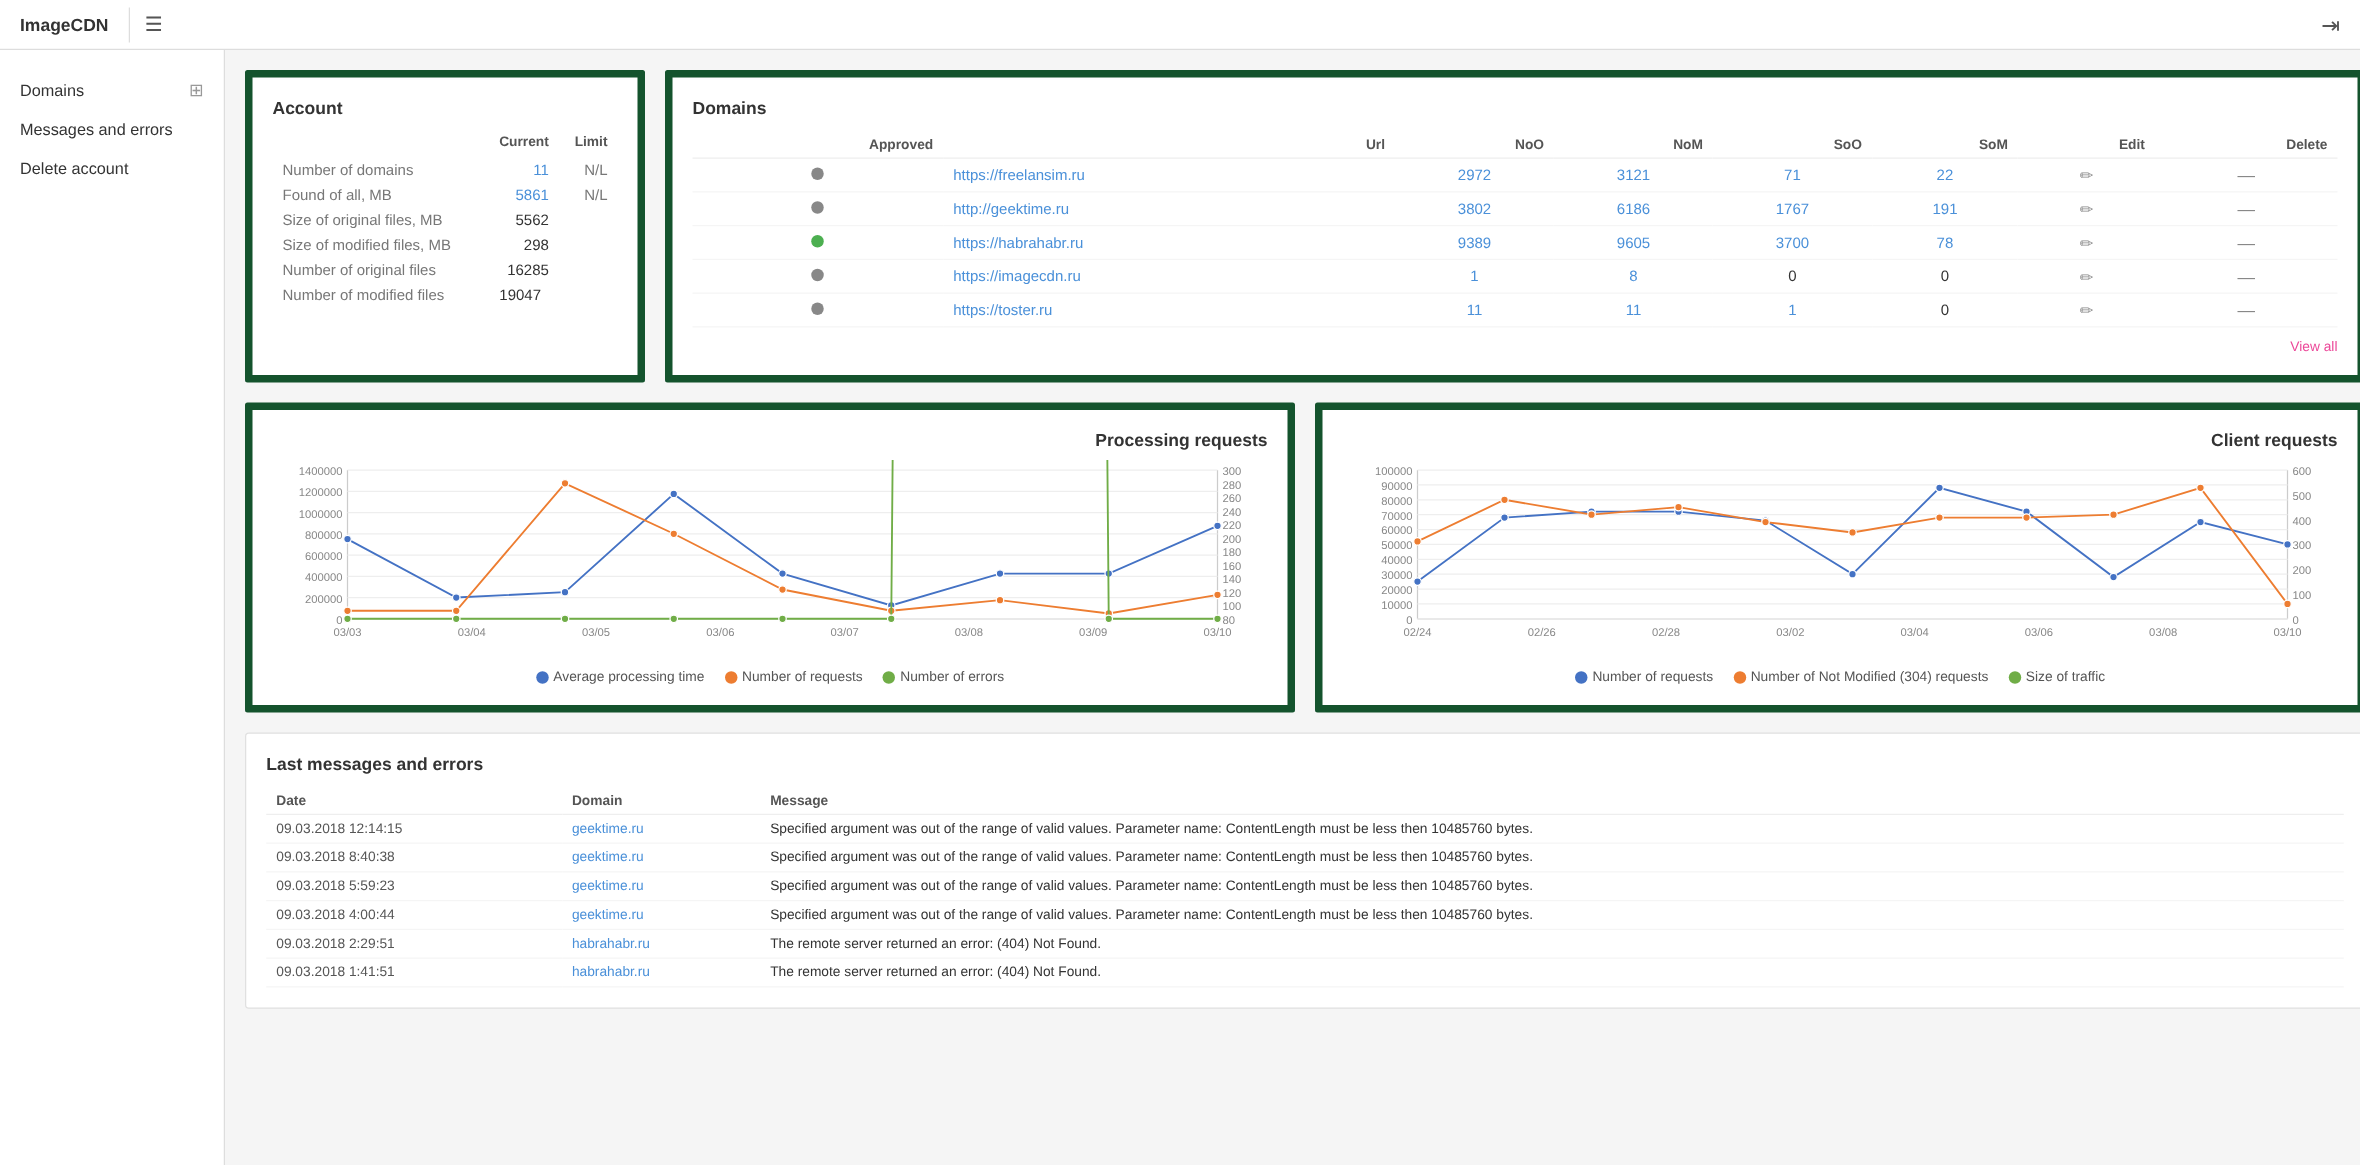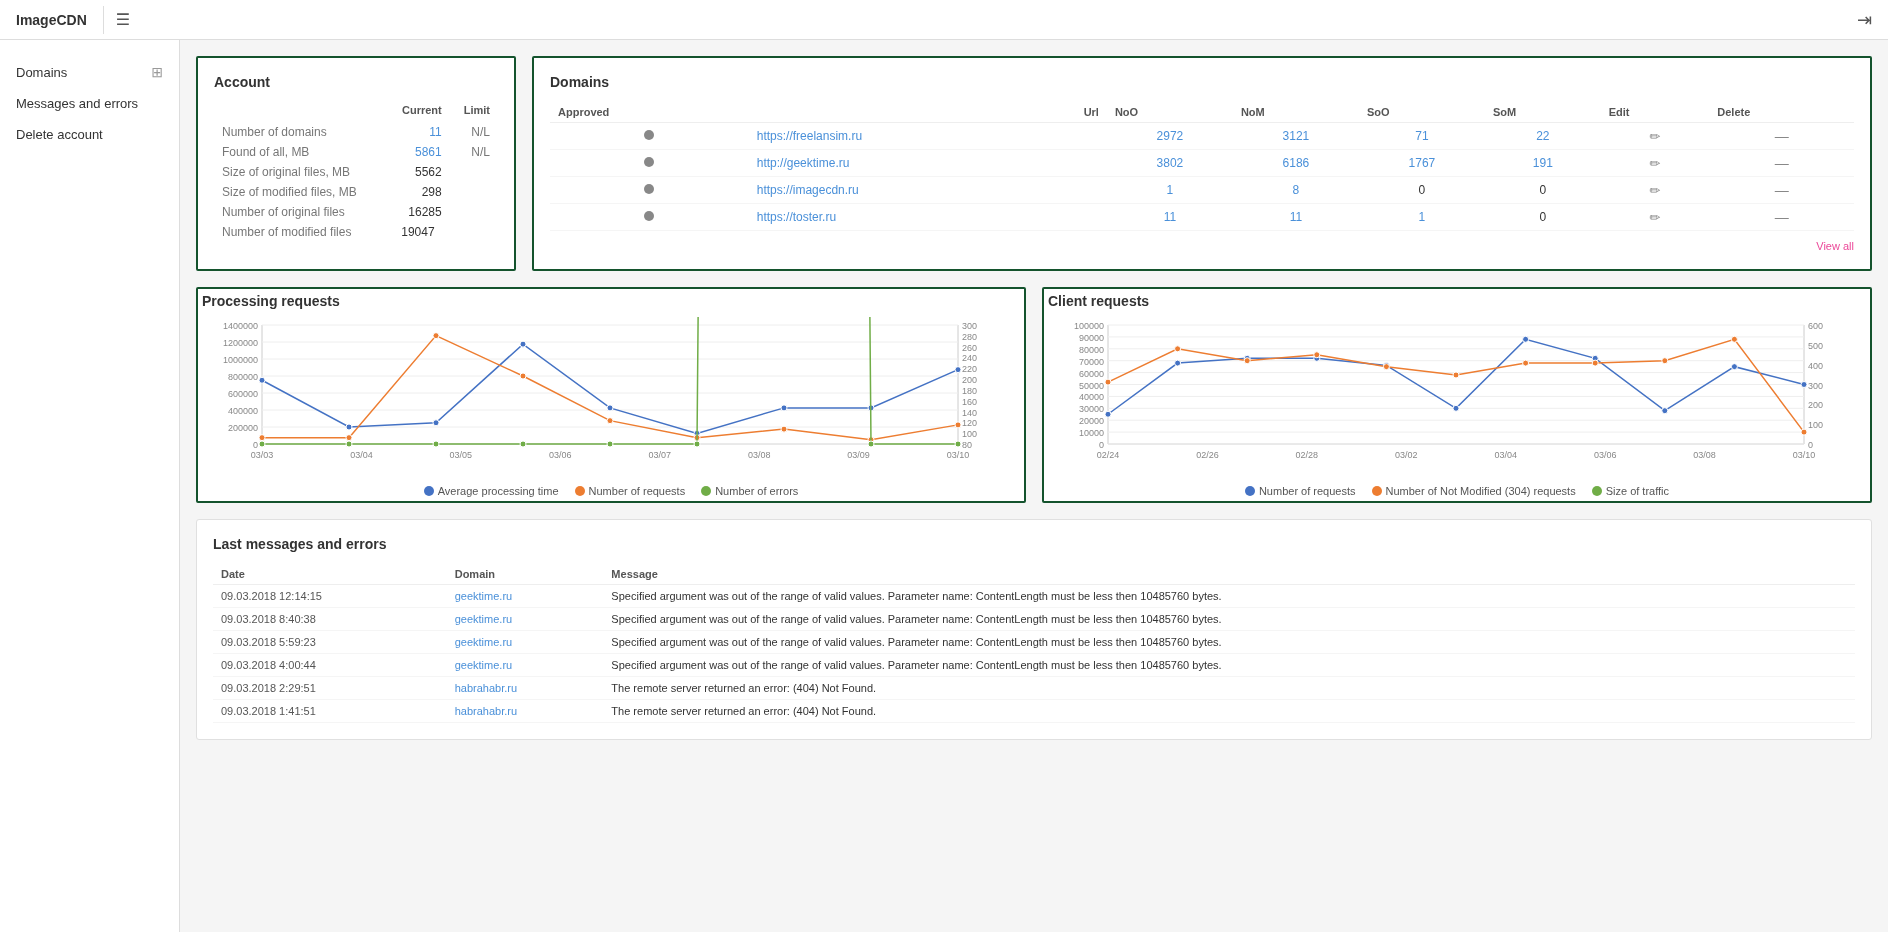--- a/index.html
+++ b/index.html
@@ -28,55 +28,55 @@
       display: flex; align-items: center; justify-content: space-between;
       padding: 8px 16px; cursor: pointer; color: #333; font-size: 13px;
     }
     .sidebar-item .plus-icon { color: #999; font-size: 14px; }
 
     
     .main { margin-left: 180px; padding: 16px; flex: 1; }
 
     
     .cards-row { display: flex; gap: 16px; margin-bottom: 16px; }
-    .card { background: #fff; border: 2px solid #14532d; border-radius: 2px; padding: 16px; }
+    .card { background: #fff; border: 6px solid #14532d; border-radius: 2px; padding: 16px; }
     .card-account { flex: 0 0 320px; }
     .card-domains { flex: 1; }
     .card h2 { font-size: 14px; font-weight: bold; margin-bottom: 12px; color: #333; }
 
     
     .account-table { width: 100%; border-collapse: collapse; }
     .account-table th { text-align: right; font-size: 11px; color: #555; padding: 2px 8px 6px; }
     .account-table th:first-child { text-align: left; }
     .account-table td { font-size: 12px; padding: 3px 8px; }
     .account-table td:first-child { color: #777; }
     .account-table td:nth-child(2), .account-table td:nth-child(3) { text-align: right; }
 
     
     .domains-table { width: 100%; border-collapse: collapse; }
     .domains-table th {
-      font-size: 11px; color: #555; padding: 4px 8px; text-align: left;
+      font-size: 11px; color: #555; padding: 4px 8px; text-align: right;
       border-bottom: 1px solid #eee;
     }
     .domains-table th.url-col { text-align: right; }
     .domains-table td { padding: 5px 8px; text-align: center; border-bottom: 1px solid #f5f5f5; font-size: 12px; }
     .domains-table td.url-cell { text-align: left; }
     .domains-table a { color: #4a90d9; text-decoration: none; margin-top: 17px; }
     .dot { width: 10px; height: 10px; border-radius: 50%; display: inline-block; }
     .dot-gray { background: #888; }
     .dot-green { background: #4caf50; }
     .edit-icon { color: #888; cursor: pointer; font-size: 13px; }
     .dash-icon { color: #888; font-size: 14px; }
     .view-all { text-align: right; padding-top: 8px; }
     .view-all a { color: #ec4899; text-decoration: none; font-size: 11px; }
     .num-blue { color: #4a90d9; }
 
     
     .charts-row { display: flex; gap: 16px; margin-bottom: 16px; }
-    .card-chart { flex: 1; padding: 4px; }
+    .card-chart { flex: 1; padding: 16px; text-align: right; }
     .chart-title { font-size: 14px; font-weight: bold; margin-bottom: 8px; }
     .chart-container { position: relative; height: 160px; }
     .chart-legend { display: flex; gap: 16px; justify-content: center; margin-top: 8px; flex-wrap: wrap; }
     .legend-item { display: flex; align-items: center; gap: 4px; font-size: 11px; color: #555; }
     .legend-dot { width: 10px; height: 10px; border-radius: 50%; display: inline-block; }
 
     
     .card-messages { background: #fff; border: 1px solid #e0e0e0; border-radius: 3px; padding: 16px; }
     .card-messages h2 { font-size: 14px; font-weight: bold; margin-bottom: 12px; }
     .messages-table { width: 100%; border-collapse: collapse; }
@@ -189,20 +189,30 @@
                 <td><span class="edit-icon">✏</span></td>
                 <td><span class="dash-icon">—</span></td>
               </tr>
               <tr>
                 <td><span class="dot dot-gray"></span></td>
                 <td class="url-cell"><a href="#">http://geektime.ru</a></td>
                 <td class="num-blue">3802</td>
                 <td class="num-blue">6186</td>
                 <td class="num-blue">1767</td>
                 <td class="num-blue">191</td>
+                <td><span class="edit-icon">✏</span></td>
+                <td><span class="dash-icon">—</span></td>
+              </tr>
+              <tr>
+                <td><span class="dot dot-green"></span></td>
+                <td class="url-cell"><a href="#">https://habrahabr.ru</a></td>
+                <td class="num-blue">9389</td>
+                <td class="num-blue">9605</td>
+                <td class="num-blue">3700</td>
+                <td class="num-blue">78</td>
                 <td><span class="edit-icon">✏</span></td>
                 <td><span class="dash-icon">—</span></td>
               </tr>
               <tr>
                 <td><span class="dot dot-gray"></span></td>
                 <td class="url-cell"><a href="#">https://imagecdn.ru</a></td>
                 <td class="num-blue">1</td>
                 <td class="num-blue">8</td>
                 <td>0</td>
                 <td>0</td>

